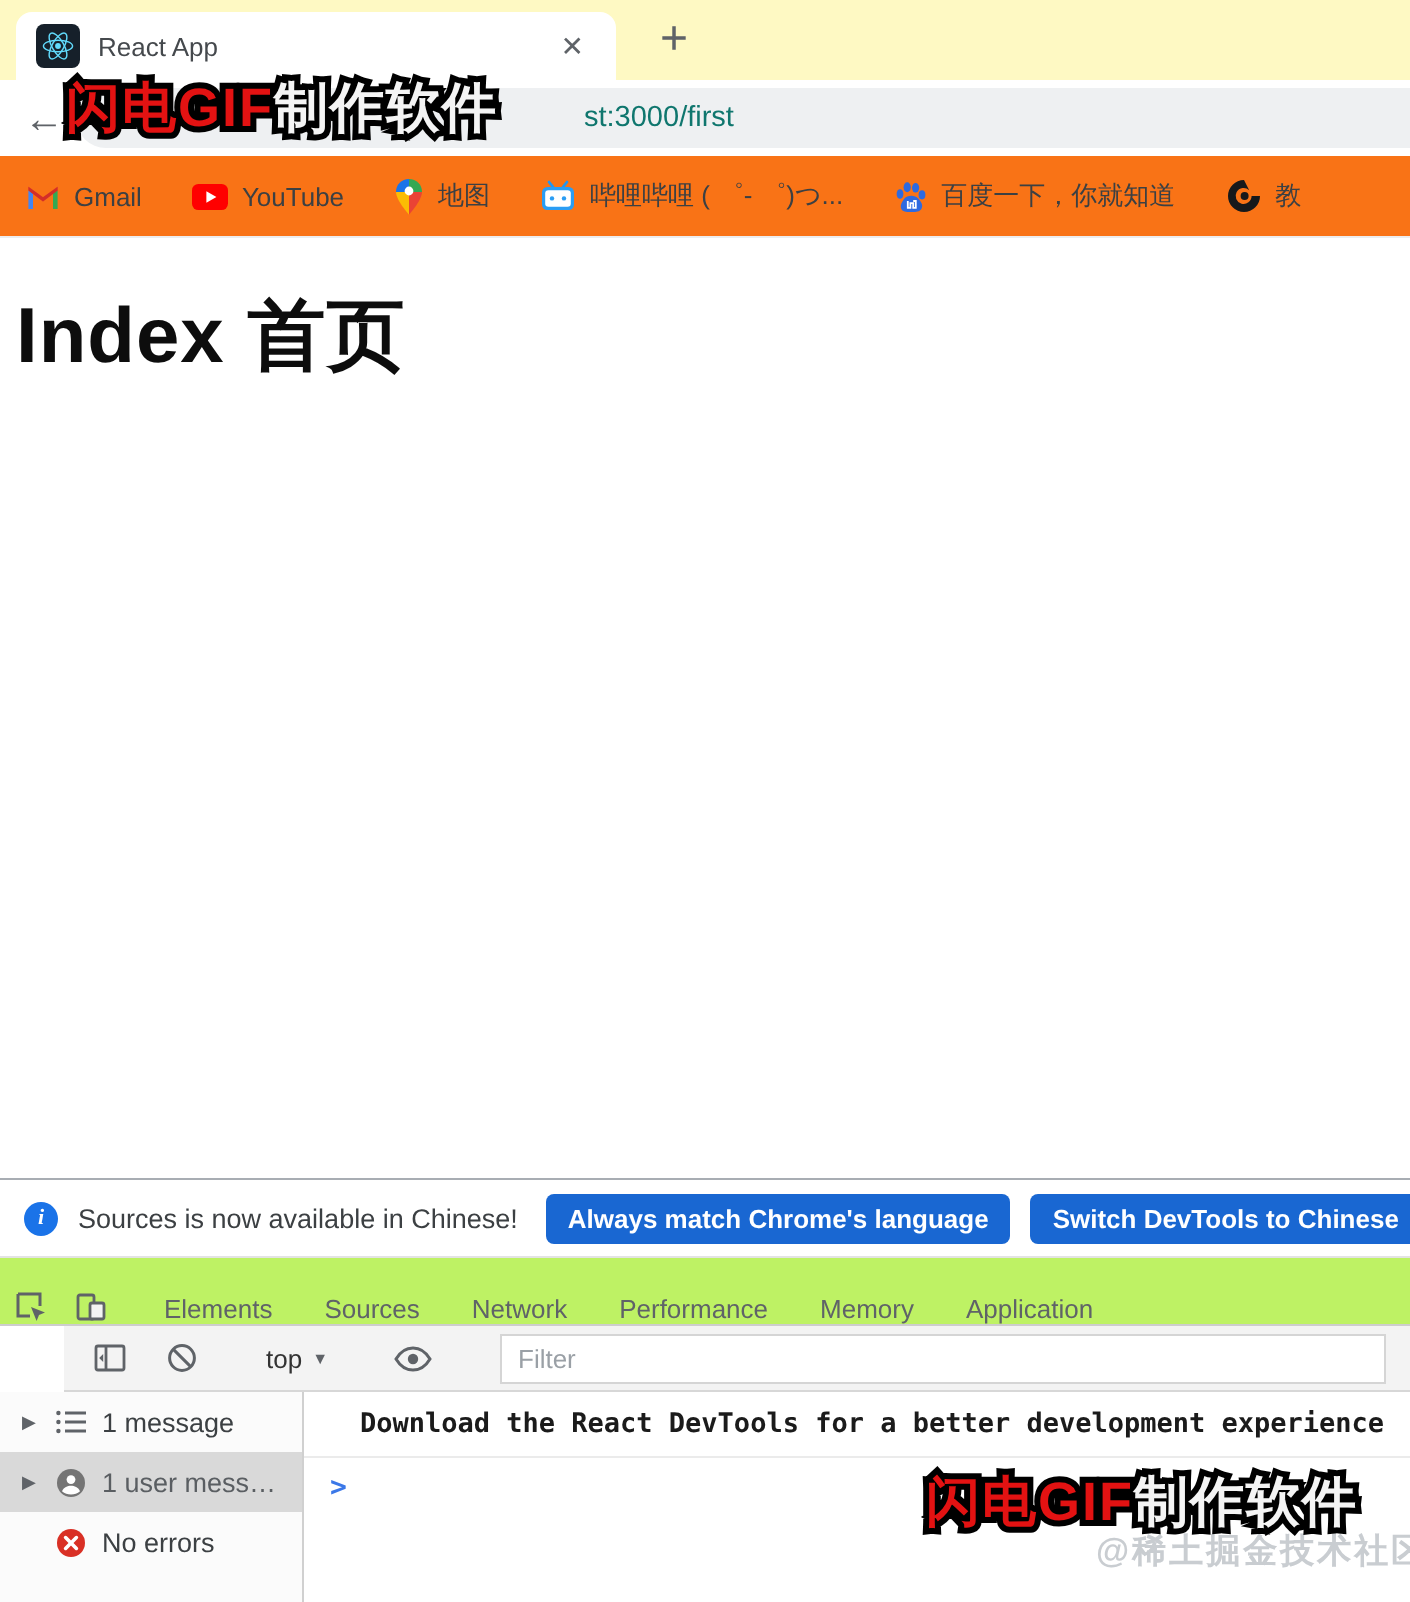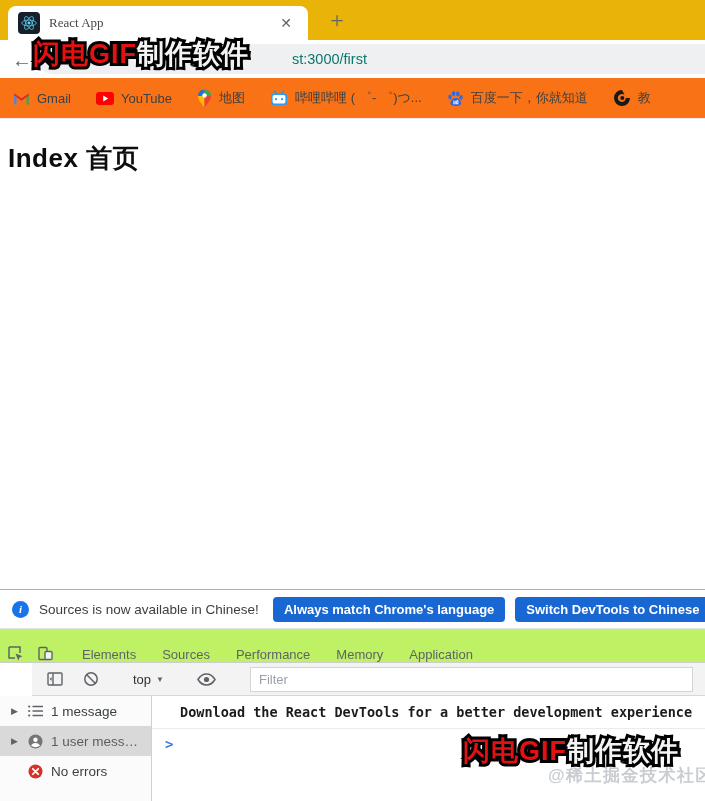--- a/index.html
+++ b/index.html
@@ -1,20 +1,20 @@
 <!DOCTYPE html>
 <html><head>
 <meta charset="utf-8">
 <style>
   * { margin:0; padding:0; box-sizing:border-box; }
   html,body { width:705px; height:801px; overflow:hidden; background:#fff;
     font-family:"Liberation Sans", sans-serif; position:relative; }
 
   
-  .tabstrip { height:40px; background:#eab308; position:relative;font-family:Liberation Serif, serif; }
+  .tabstrip { height:40px; background:#fef9c3; position:relative; }
   .tab { position:absolute; left:8px; top:6px; width:300px; height:34px; background:#fff;
     border-radius:8px 8px 0 0; display:flex; align-items:center; padding:0 10px; }
   .favicon { width:22px; height:22px; border-radius:4px; background:#16202a;
     display:flex; align-items:center; justify-content:center; flex:none; }
   .tab-title { margin-left:9px; font-size:13px; color:#45494d; flex:1; white-space:nowrap; overflow:hidden; }
   .tab-close { color:#5f6368; font-size:14px; padding:2px 6px; cursor:default; }
   .newtab { position:absolute; left:322px; top:5px; font-size:24px; font-weight:300; color:#5f6368;
     width:30px; height:30px; display:flex; align-items:center; justify-content:center; }
 
   .navrow { height:38px; background:#fff; position:relative; }
@@ -25,21 +25,21 @@
   .url { position:absolute; left:226px; top:0; height:30px; line-height:30px;
     font-size:14.5px; color:#0f766e; white-space:nowrap;margin-left:28px; }
 
   .bookmarks { height:41px; background:#f97316; border-bottom:1px solid #ededed;
     display:flex; align-items:center; padding-left:13px; gap:25px; white-space:nowrap; overflow:hidden; }
   .bm { display:flex; align-items:center; gap:7px; font-size:13px; color:#3c4043; flex:none; }
   .bm svg, .bm .cssicon { flex:none; }
 
   
   .page { height:470px; background:#fff; overflow:hidden; }
-  .page h1 { font-size:26px; font-weight:700; color:#0d0d0d; margin:22px 0 0 8px; letter-spacing:.5px; }
+  .page h1 { font-size:39px; font-weight:700; color:#0d0d0d; margin:22px 0 0 8px; letter-spacing:.5px; }
 
   
   .wm { position:absolute; white-space:nowrap; font-weight:800; z-index:50; letter-spacing:1px; }
   .wm-stroke { position:absolute; left:0; top:0; color:#000; -webkit-text-stroke:6px #000; }
   .wm-fill { position:relative; }
   .wm-red { color:#e31212; } .wm-white { color:#f4f4f4; }
   .wm1 { left:33px; top:36px; font-size:27px; }
   .wm2 { left:463px; top:733px; font-size:27px; }
   .wm-credit { position:absolute; left:548px; top:764px; font-size:17px; color:#c9cdd1;
     font-weight:600; letter-spacing:1.5px; z-index:49; white-space:nowrap; }
@@ -202,20 +202,21 @@
     </span>
     <span class="dt-iconbtn">
       <svg width="17" height="17" viewBox="0 0 17 17">
         <rect x="2" y="2.5" width="8" height="12" rx="1" fill="none" stroke="#5f6368" stroke-width="1.4"></rect>
         <rect x="8" y="6.5" width="7" height="8" rx="1" fill="#f3f3f3" stroke="#5f6368" stroke-width="1.4"></rect>
       </svg>
     </span>
     <span class="vdiv"></span>
     <span class="dt-tab">Elements</span>
     <span class="dt-tab">Sources</span>
+    <span class="dt-tab">Network</span>
     <span class="dt-tab">Performance</span>
     <span class="dt-tab">Memory</span>
     <span class="dt-tab">Application</span>
   </div>
 
   <div class="console-toolbar">
     <span class="dt-iconbtn">
       <svg width="16" height="14" viewBox="0 0 16 14">
         <rect x="1" y="1" width="14" height="12" rx="1" fill="none" stroke="#5f6368" stroke-width="1.4"></rect>
         <line x1="6" y1="1" x2="6" y2="13" stroke="#5f6368" stroke-width="1.4"></line>

